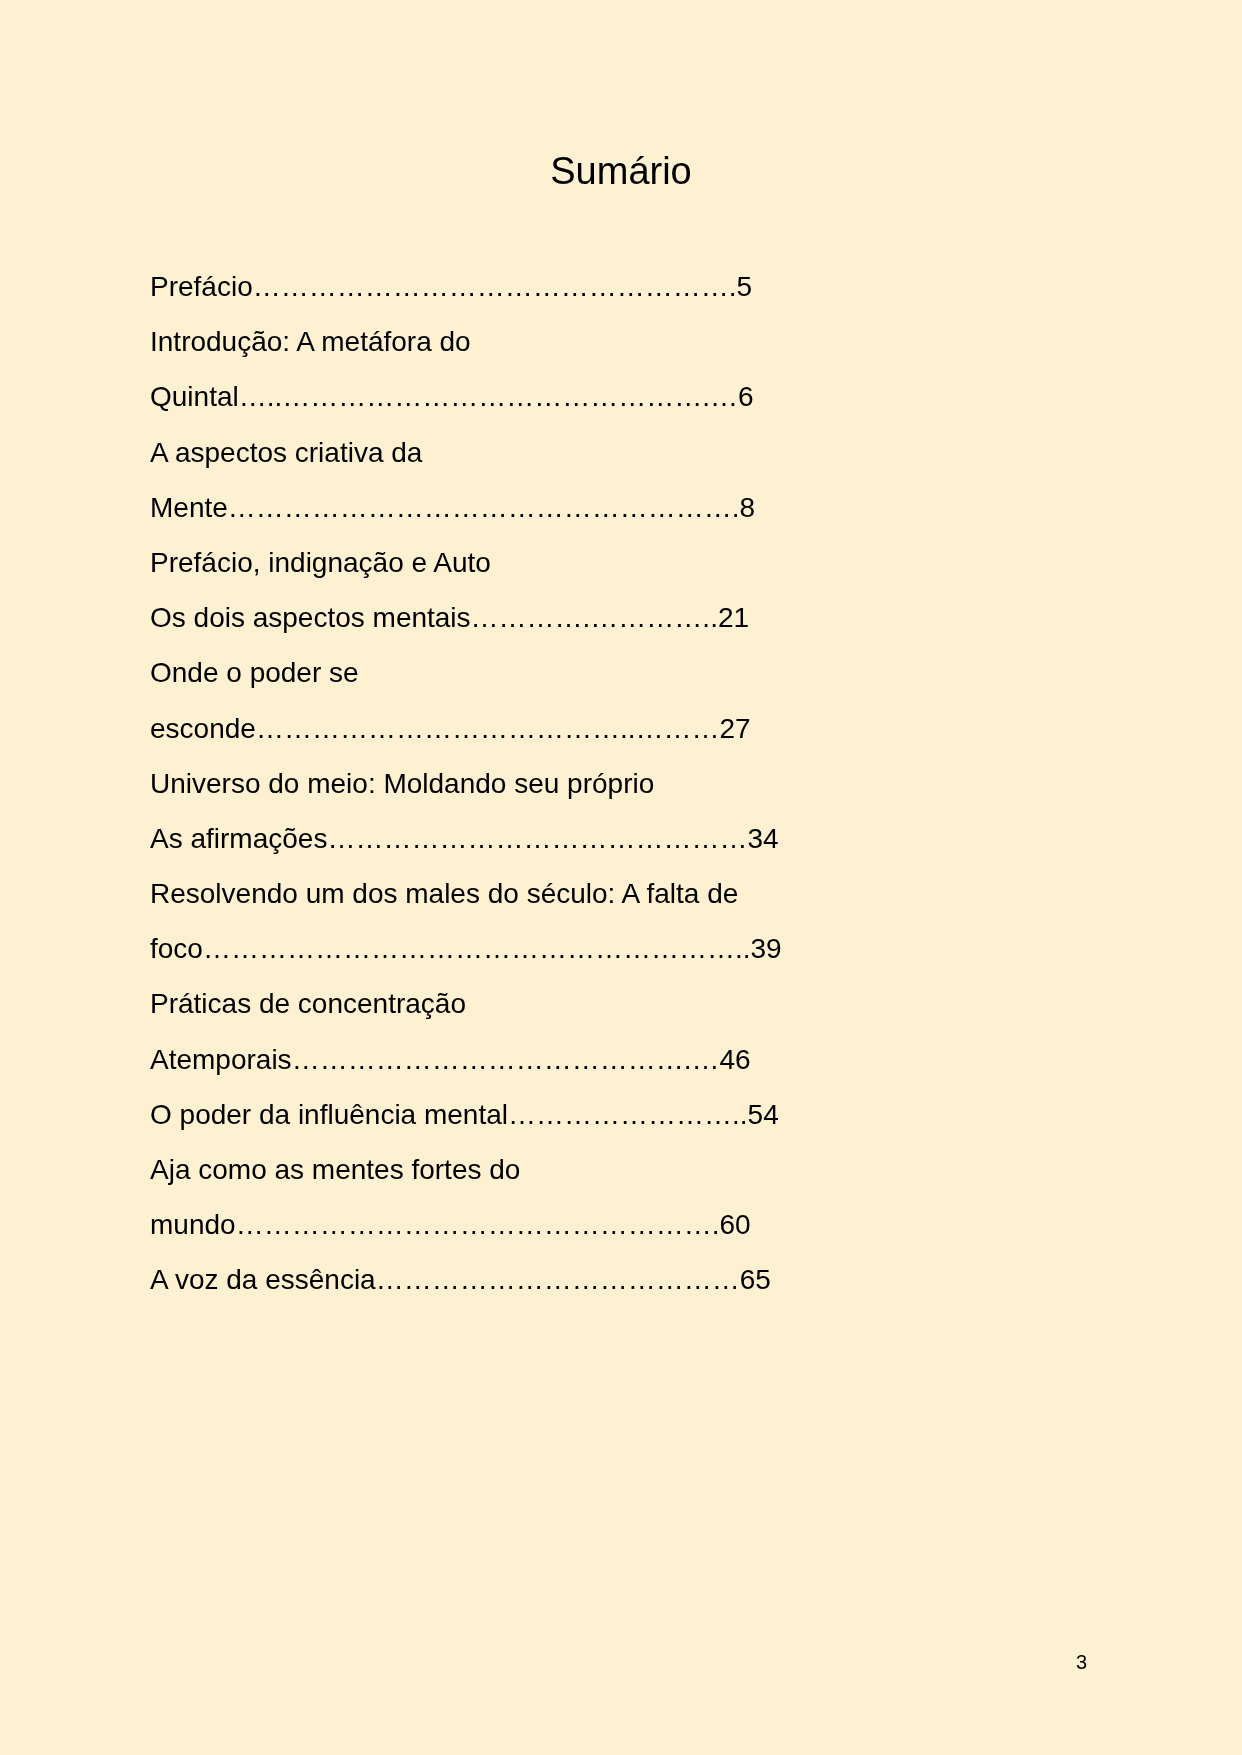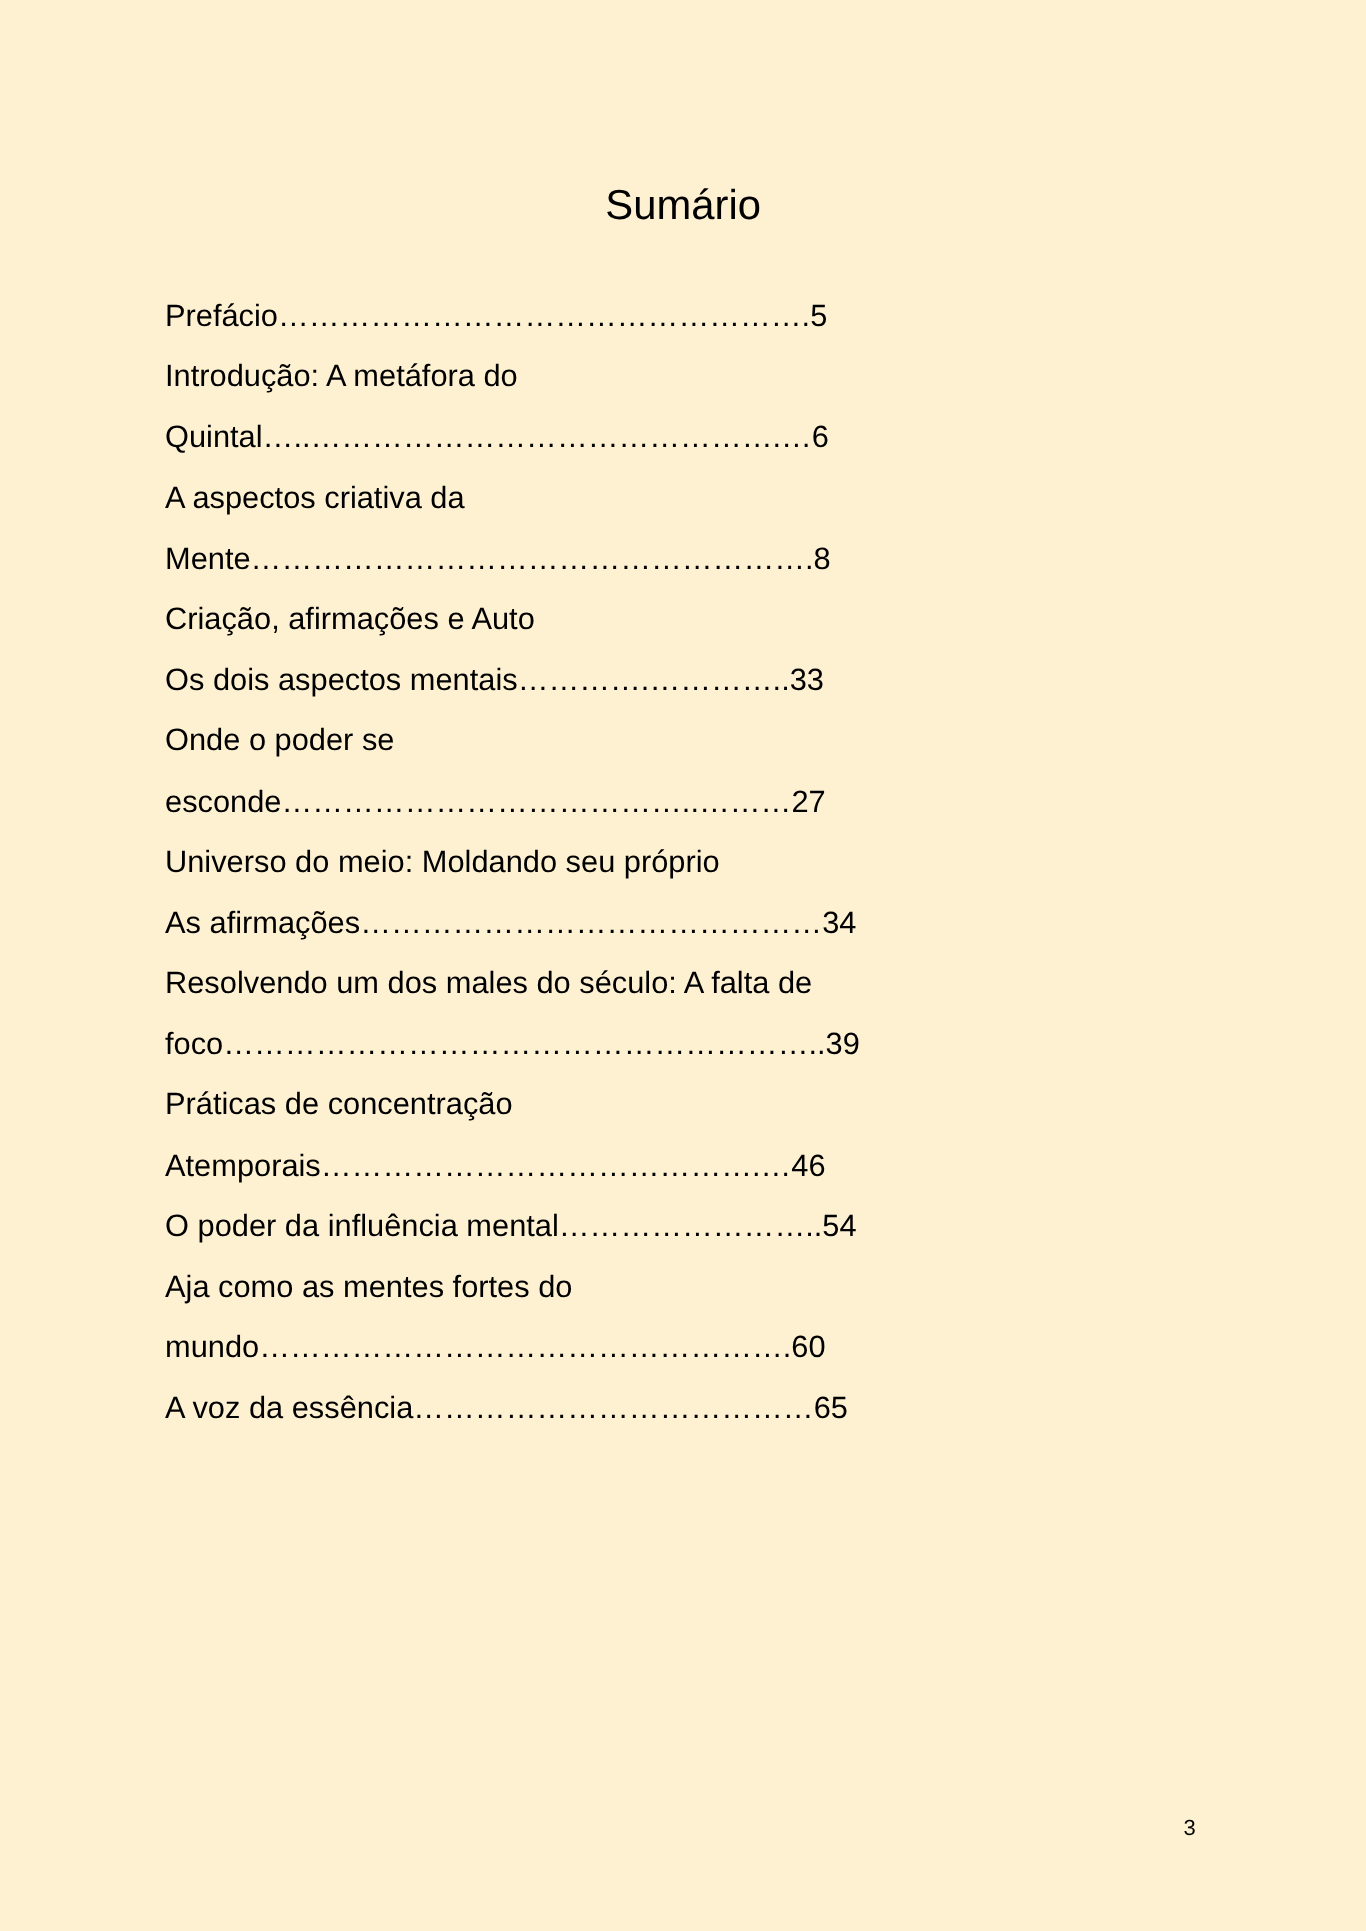--- a/index.html
+++ b/index.html
@@ -18,21 +18,20 @@
   .title {
     position: absolute;
     left: 0;
     width: 1242px;
     top: 148px;
     text-align: center;
     font-size: 38px;
     line-height: 46px;
     padding-left: 0;
     box-sizing: border-box;
-    margin-top: 16px;
   }
   .title span { position: relative; left: 0px; }
   .toc {
     position: absolute;
     left: 150px;
     top: 259px;
     width: 940px;
   }
   .line {
     height: 55.2px;
@@ -72,25 +71,25 @@
   </div>
 
   <div class="line">
     <span>A aspectos criativa da</span>
   </div>
   <div class="line">
     <span>Mente</span><span>……………………………………………….</span><span>8</span>
   </div>
 
   <div class="line">
-    <span>Criação, afirmações e Auto</span>
+    <span>Prefácio, indignação e Auto</span>
   </div>
 
   <div class="line">
-    <span>Os dois aspectos mentais</span><span>………….…………..</span><span>33</span>
+    <span>Os dois aspectos mentais</span><span>………….…………..</span><span>21</span>
   </div>
 
   <div class="line">
     <span>Onde o poder se</span>
   </div>
   <div class="line">
     <span>esconde</span><span>…………………………………..………</span><span>27</span>
   </div>
 
   <div class="line">

